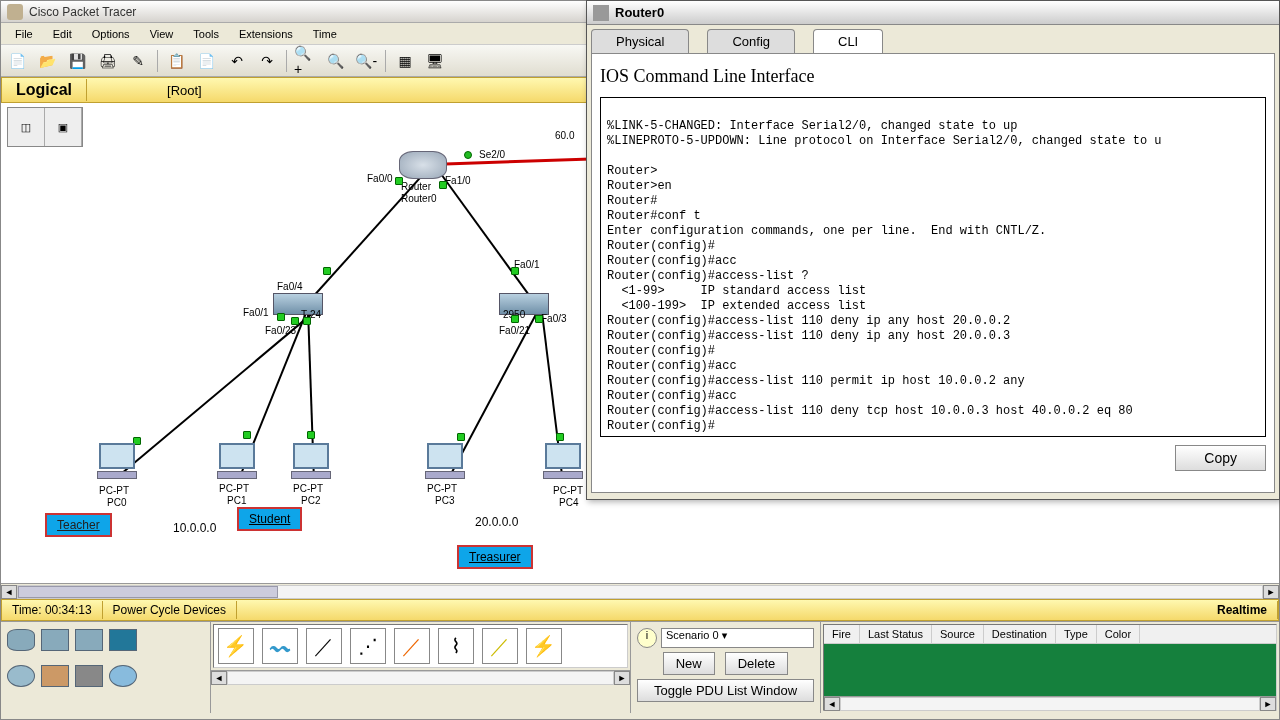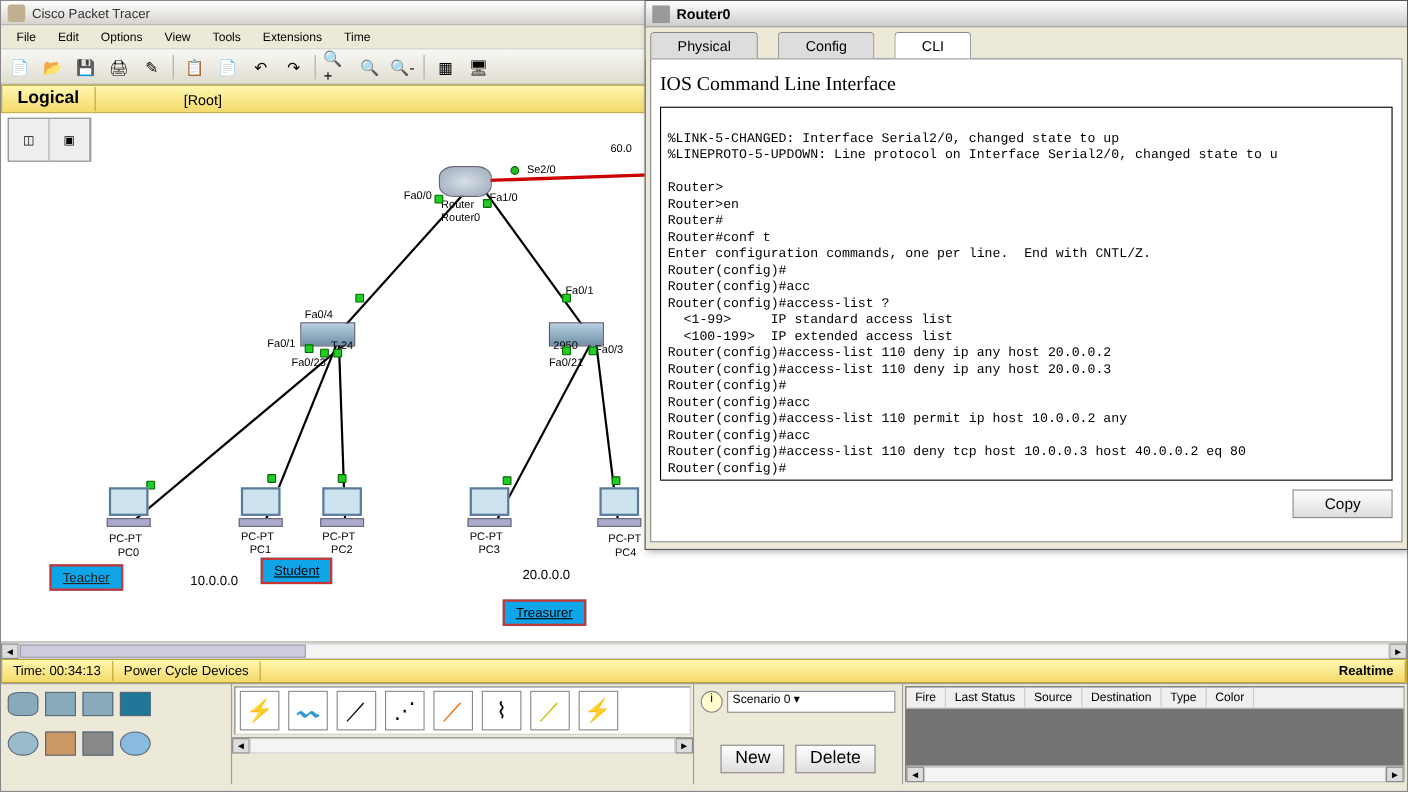--- a/index.html
+++ b/index.html
@@ -53,23 +53,23 @@
 .pal-title { text-align: center; font-size: 12px; padding: 2px; border-top: 1px solid #bbb; border-bottom: 1px solid #bbb; background: #f4f2ea; }
 
 .conn-palette { width: 420px; border-right: 1px solid #999; }
 .conn-row { height: 44px; display: flex; align-items: center; gap: 8px; padding: 4px; background: #fff; border: 1px inset #ccc; margin: 2px; }
 .conn-icon { width: 36px; height: 36px; border: 1px solid #888; display: flex; align-items: center; justify-content: center; font-size: 20px; }
 .conn-label { text-align: center; padding: 4px; font-size: 13px; }
 
 .scenario-panel { width: 190px; border-right: 1px solid #999; padding: 6px; }
 .scen-row { display: flex; align-items: center; gap: 4px; margin-bottom: 4px; }
 .scen-select { flex: 1; height: 20px; border: 1px solid #888; background: #fff; padding: 0 4px; }
-.scen-btn { padding: 3px 12px; border: 1px solid #888; background: linear-gradient(#fff,#ddd); cursor: pointer; font-size: 16px; margin-top: 25px; }
-
-.pdu-panel { flex: 1; background: #737373; border: 1px inset #ccc; margin: 2px; }
+.scen-btn { padding: 3px 12px; border: 1px solid #888; background: linear-gradient(#fff,#ddd); cursor: pointer; font-size: 13px; }
+
+.pdu-panel { flex: 1; background: #15803d; border: 1px inset #ccc; margin: 2px; }
 .pdu-header { display: flex; border-bottom: 1px solid #ccc; background: #f0f0f0; }
 .pdu-header div { padding: 3px 8px; border-right: 1px solid #ccc; font-size: 11px; }
 
 
 .dialog { position: absolute; left: 586px; top: 0; width: 694px; height: 500px; background: #ece9d8; border: 1px solid #555; box-shadow: 2px 2px 6px rgba(0,0,0,0.3); }
 .dlg-title { height: 24px; background: linear-gradient(#fff,#ccc); display: flex; align-items: center; padding: 2px 6px; border-bottom: 1px solid #888; }
 .dlg-title .icon { width: 16px; height: 16px; background: #999; margin-right: 6px; }
 .dlg-title span { font-size: 13px; font-weight: bold; }
 .dlg-tabs { display: flex; background: #ece9d8; padding: 4px 4px 0; }
 .dlg-tab { padding: 4px 24px; border: 1px solid #888; border-bottom: none; background: #ddd; margin-right: 18px; cursor: pointer; border-radius: 4px 4px 0 0; font-size: 13px; }

